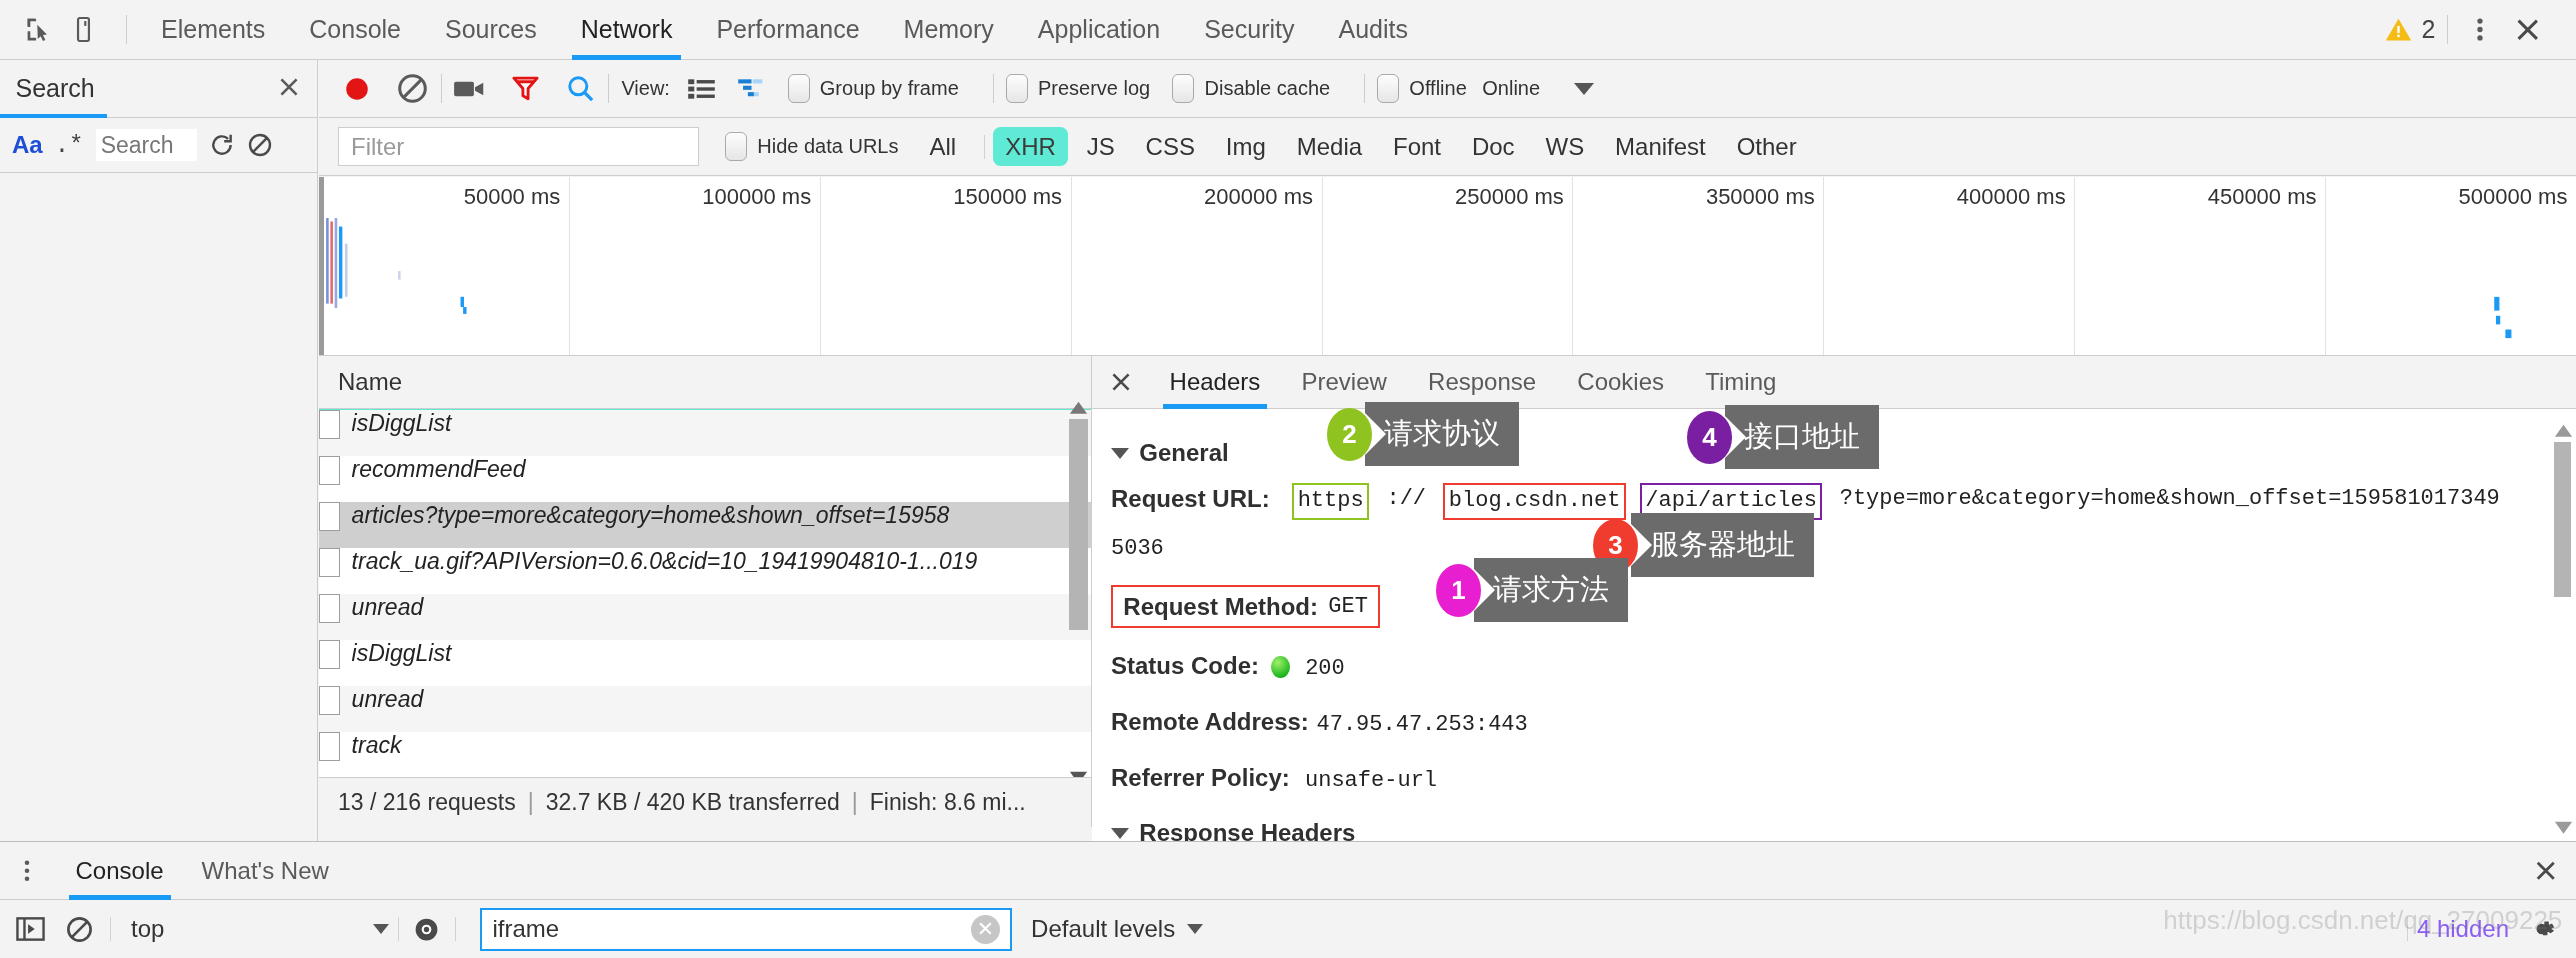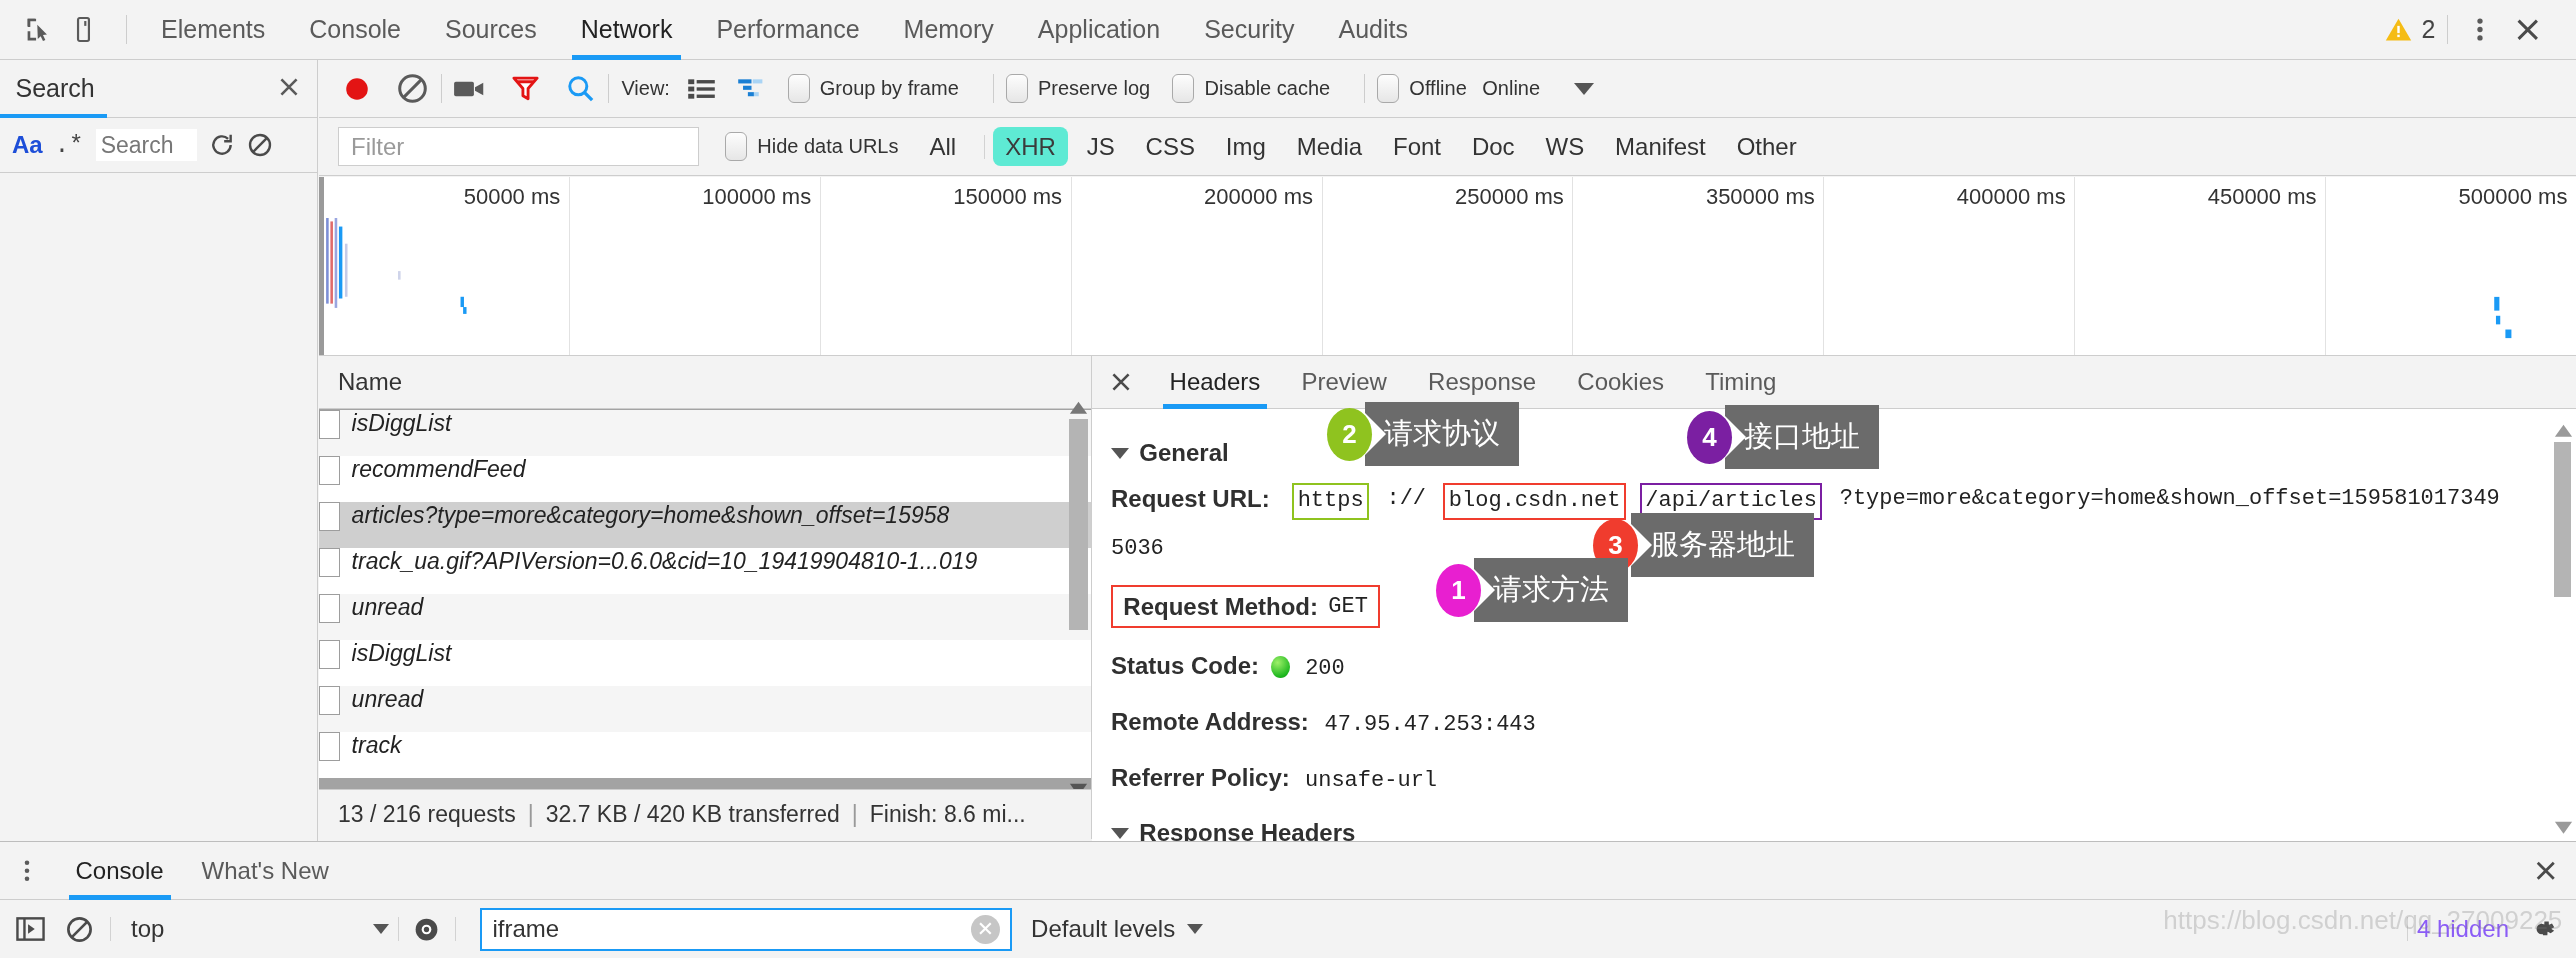--- a/index.html
+++ b/index.html
@@ -97,22 +97,22 @@
   .ov-grid { position:absolute; inset:0; display: flex; }
   .ov-cell { flex: 1 1 0; border-right: 0.9px solid #e2e2e2; position: relative; }
   .ov-cell:last-child { border-right: none; }
   .ov-cell span {
     position: absolute; right: 8.6px; top: 6.9px; font-size: 22px; color: #333; white-space: nowrap;
   }
   .ov-leftbar { position:absolute; left:0; top:0; width:5.2px; height:100%; background:#9a9a9a; }
 
   
   .reqpane {
-    position: absolute; left: 319px; top: 356px; width: 773px; bottom: 119px;
-    background: #a3a3a3; border-right: 0.9px solid #cdcdcd;
+    position: absolute; left: 319px; top: 356px; width: 773px; bottom: 131px;
+    background: #5eead4; border-right: 0.9px solid #cdcdcd;
   }
   .rp-head {
     height: 53px; background: #f3f3f3; border-bottom: 0.9px solid #cdcdcd;
     display: flex; align-items: center; padding-left: 19px; font-size: 24px; color: #333;
   }
   .rp-list { position: absolute; left: 0; right: 0; top: 54px; bottom: 50px; overflow: hidden; }
   .rrow {
     height: 46px; display: flex; align-items: flex-start; 
     font-size: 23px; color: #222; white-space: nowrap; overflow: hidden; font-style: italic;
   }
@@ -579,21 +579,21 @@
         </span>
       </div>
 
       <div class="hrow">
         <span class="hkey">Status Code:</span>
         <span class="dot-green"></span>
         <span class="hval">200</span>
       </div>
 
       <div class="hrow">
-        <span class="hkey" style="margin-right:9px">Remote Address:</span>
+        <span class="hkey" style="margin-right:1px">Remote Address:</span>
         <span class="hval">47.95.47.253:443</span>
       </div>
 
       <div class="hrow">
         <span class="hkey" style="margin-right:8.6px">Referrer Policy:</span>
         <span class="hval">unsafe-url</span>
       </div>
 
       <div class="sect-title" style="margin-top:24px">
         <span class="tri"></span>

